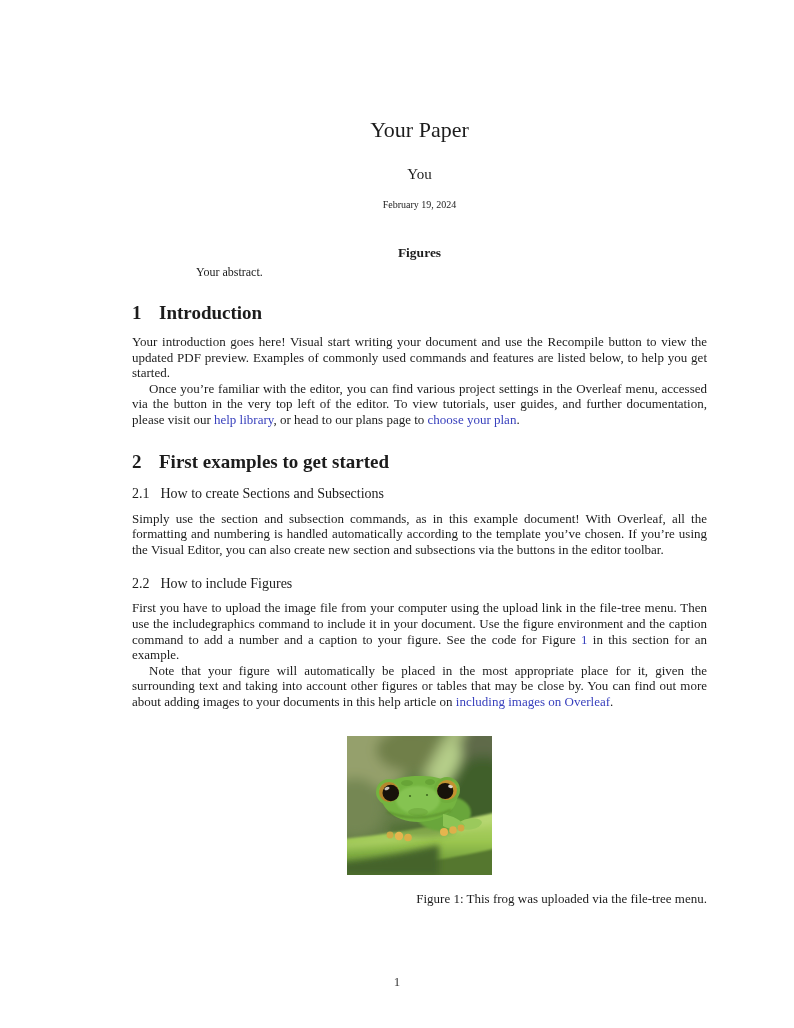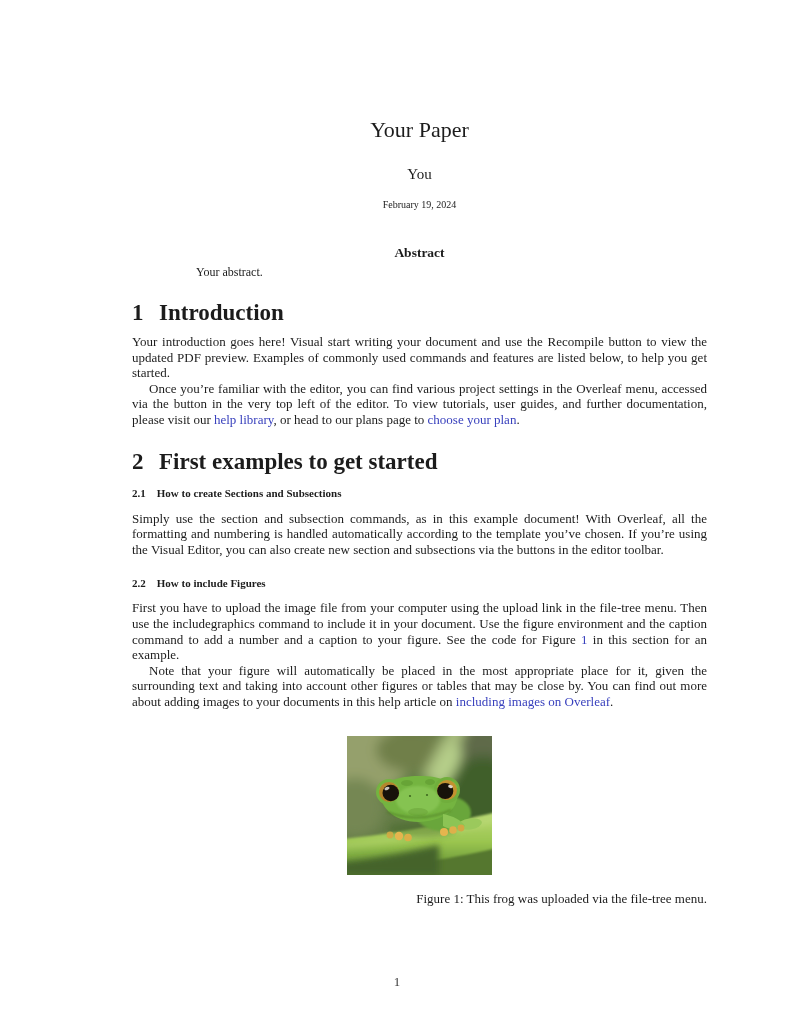--- a/index.html
+++ b/index.html
@@ -7,25 +7,25 @@
     position:relative; width:794px; height:1028px; background:#ffffff;
     overflow:hidden; font-family:"Liberation Serif","DejaVu Serif",serif;
     color:#1c1c1c; margin:0 auto;
   }
   .content { position:absolute; left:122px; top:0; width:575px; padding-top:116px;margin-left:10px; }
   .doc-title { font-size:22px; line-height:27px; text-align:center; margin:0; font-weight:400; }
   .doc-author { font-size:15px; line-height:18px; text-align:center; margin:22px 0 0 0; }
   .doc-date   { font-size:10px; line-height:18px; text-align:center; margin:13px 0 0 0; }
   .abs-head { font-size:13.5px; line-height:16px; font-weight:700; text-align:center; margin:31px 0 0 0; }
   .abs-body { font-size:12px; line-height:15px; margin:4px 47px 0 47px; text-indent:17px;font-family:Liberation Serif, serif; }
-  h1.sec { font-size:23px; line-height:21px; font-weight:700; margin:0; }
+  h1.sec { font-size:19px; line-height:21px; font-weight:700; margin:0; }
   h1.sec .secnum { display:inline-block; min-width:14px; margin-right:13px; }
   #sec1 { margin-top:22px; }
   #sec2 { margin-top:23px; }
-  h2.subsec { font-size:11px; line-height:17px; font-weight:700; margin:0; }
+  h2.subsec { font-size:14px; line-height:17px; font-weight:400; margin:0; }
   h2.subsec .secnum { display:inline-block; margin-right:11px; }
   #subsec21 { margin-top:13px; }
   #subsec22 { margin-top:18px; }
   p.body { font-size:13px; line-height:15.6px; text-align:justify; margin:0; }
   p.mt11 { margin-top:11px; }
   p.mt9  { margin-top:9px; }
   p.mt8  { margin-top:8px; }
   p.indent { text-indent:17px; }
   .doclink { color:#3840bd; text-decoration:none; cursor:pointer; }
   .figure-block { margin-top:26px; text-align:center; }
@@ -36,21 +36,21 @@
 </head>
 <body>
 
 <div class="page">
   <div class="content">
 
     <h1 class="doc-title">Your Paper</h1>
     <div class="doc-author">You</div>
     <div class="doc-date">February 19, 2024</div>
 
-    <div class="abs-head">Abstract</div>
+    <div class="abs-head">Figures</div>
     <p class="abs-body">Your abstract.</p>
 
     <h1 class="sec" id="sec1"><span class="secnum">1</span><span>Introduction</span></h1>
 
     <p class="body mt11">Your introduction goes here! Visual start writing your document and use the Recompile button to view the updated PDF preview. Examples of commonly used commands and features are listed below, to help you get started.</p>
     <p class="body indent"><span>Once you’re familiar with the editor, you can find various project settings in the Overleaf menu, accessed via the button in the very top left of the editor. To view tutorials, user guides, and further documentation, please visit our </span><a class="doclink" style="color: rgb(56, 64, 189);">help library</a><span>, or head to our plans page to </span><a class="doclink" style="color: rgb(56, 64, 189);">choose your plan</a><span>.</span></p>
 
     <h1 class="sec" id="sec2"><span class="secnum">2</span><span>First examples to get started</span></h1>
 
     <h2 class="subsec" id="subsec21"><span class="secnum">2.1</span><span>How to create Sections and Subsections</span></h2>

